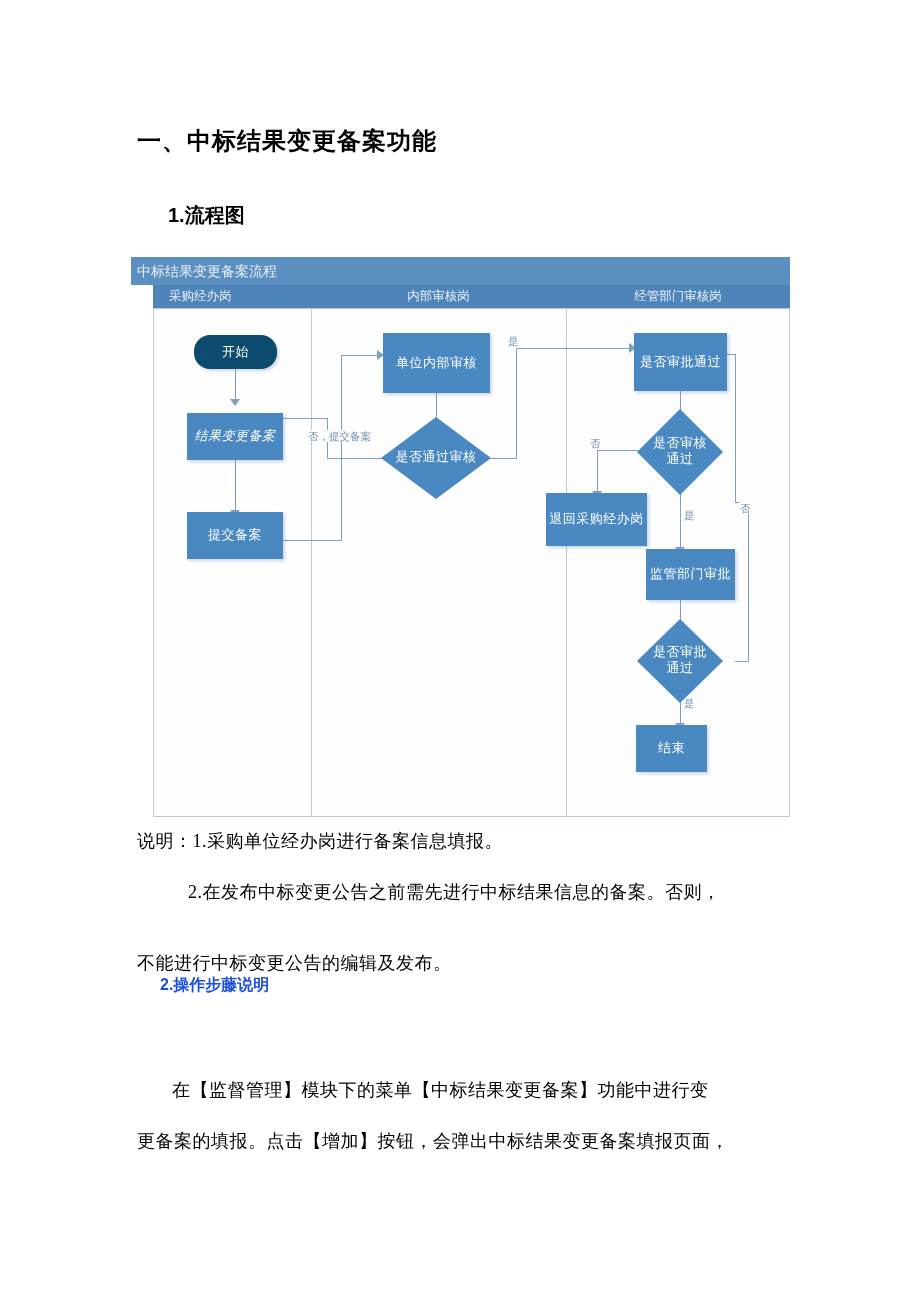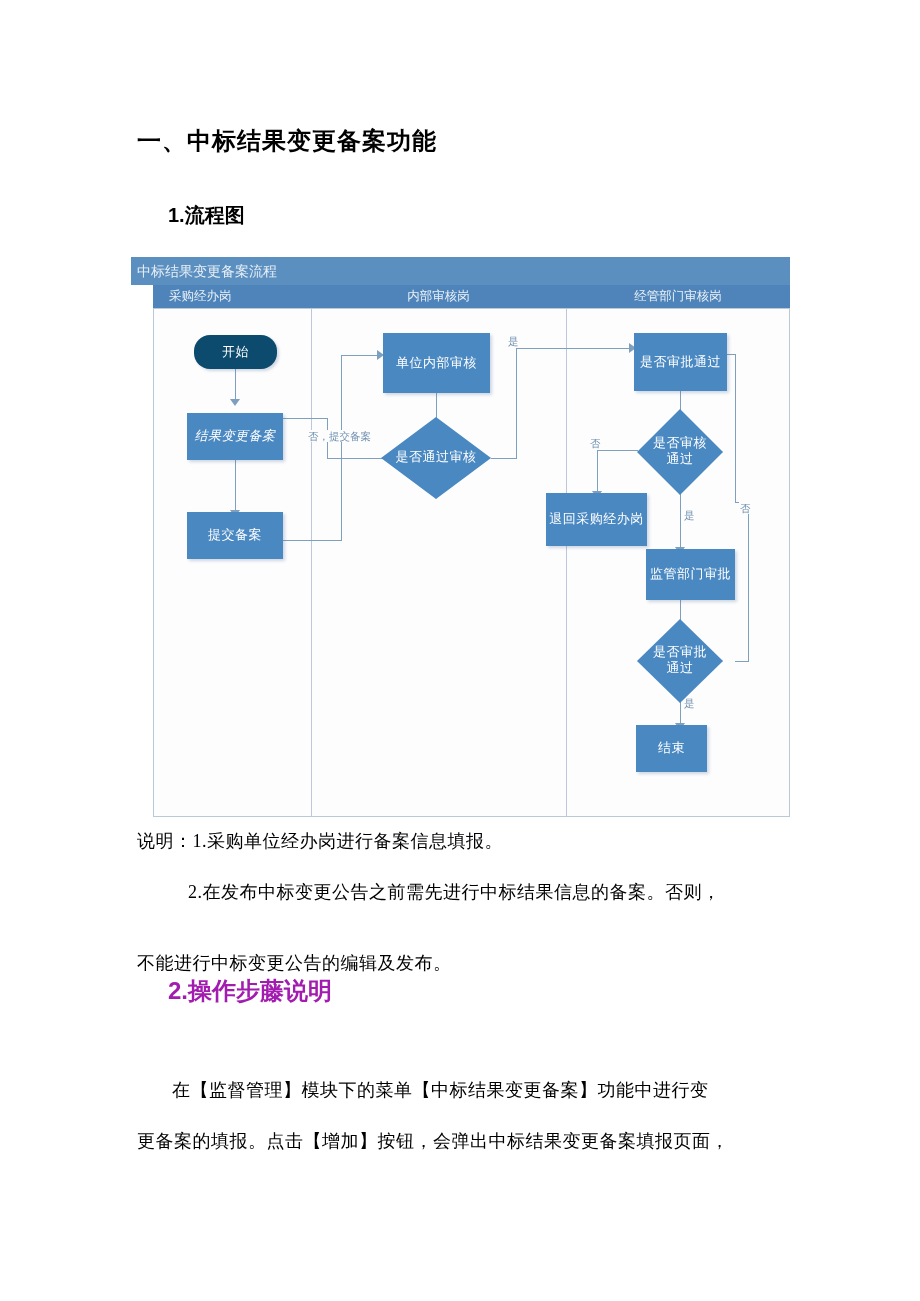--- a/index.html
+++ b/index.html
@@ -40,26 +40,26 @@
     left: 168px;
     top: 202px;
     font-family: "Liberation Sans", "DejaVu Sans", sans-serif;
     font-size: 20px;
     font-weight: 600;
     color: #000;
     white-space: nowrap;
   }
   .h2-steps {
     position: absolute;
-    left: 168px;
+    left: 160px;
     top: 975px;
     font-family: "Liberation Sans", "DejaVu Sans", sans-serif;
-    font-size: 24px;
+    font-size: 16px;
     font-weight: 600;
-    color: #a21caf;
+    color: #1d4ed8;
     white-space: nowrap;
   }
 
   
   .flow {
     position: absolute;
     left: 131px;
     top: 257px;
     width: 659px;
     height: 560px;

